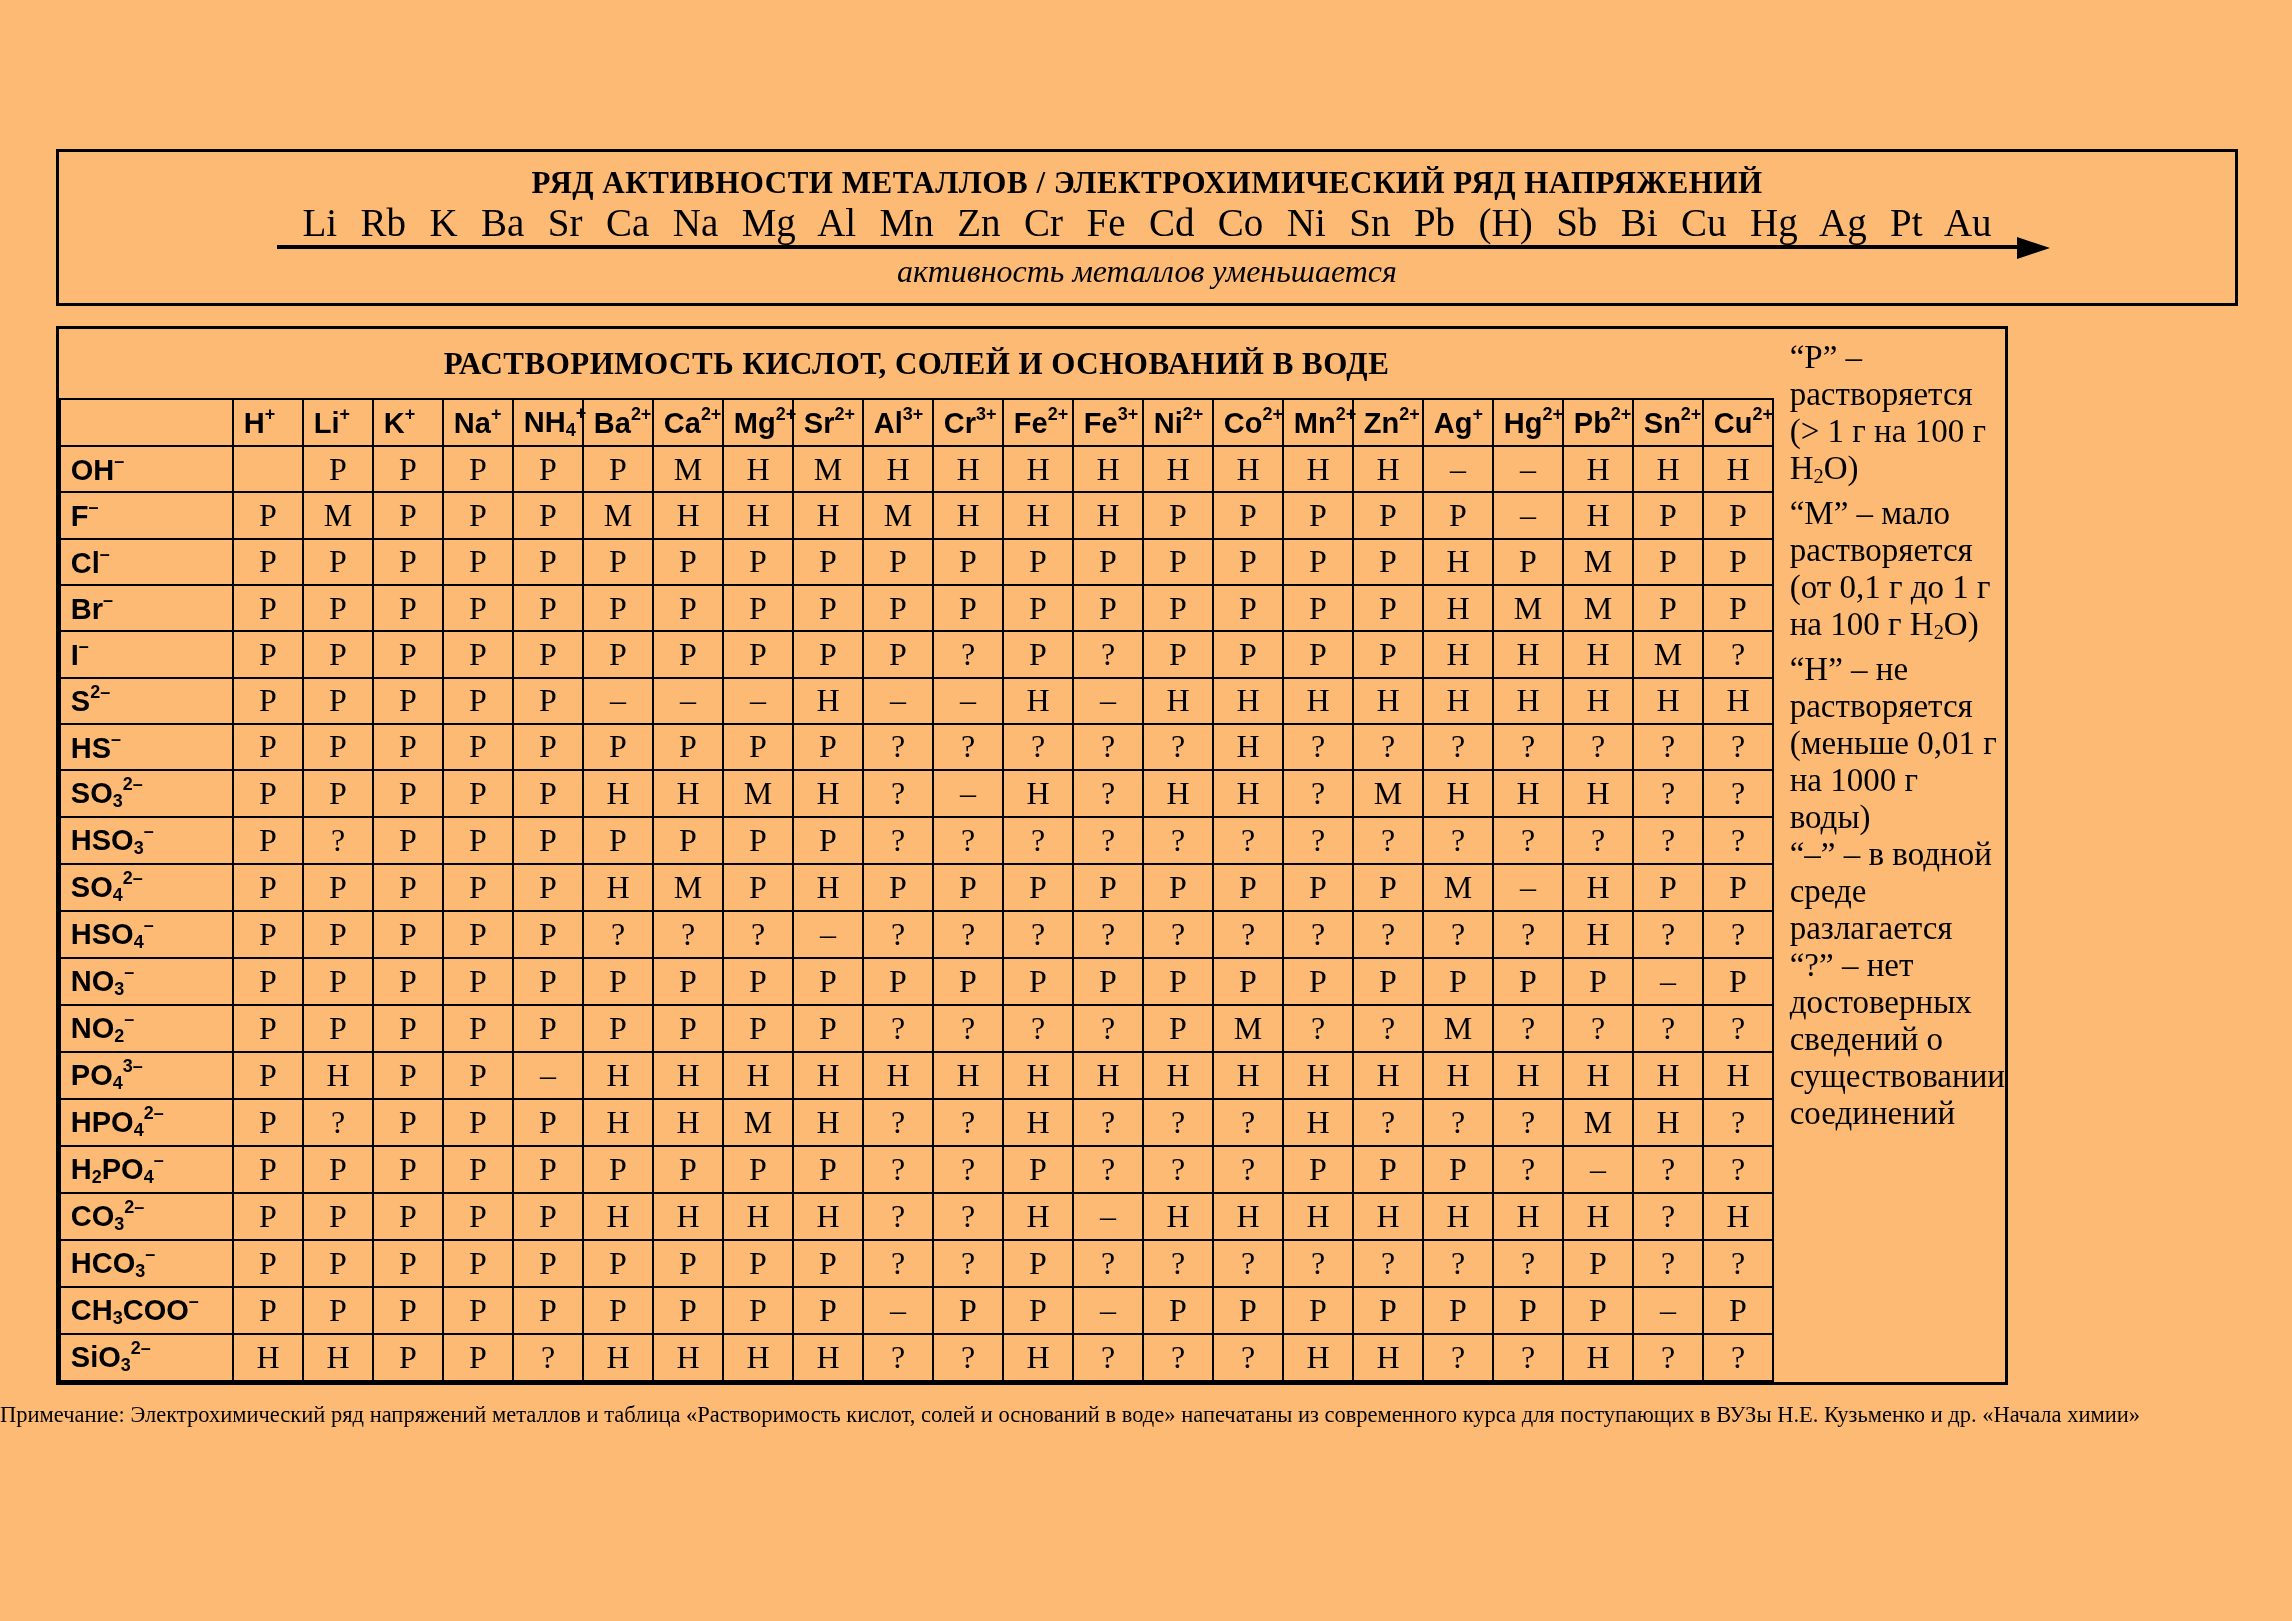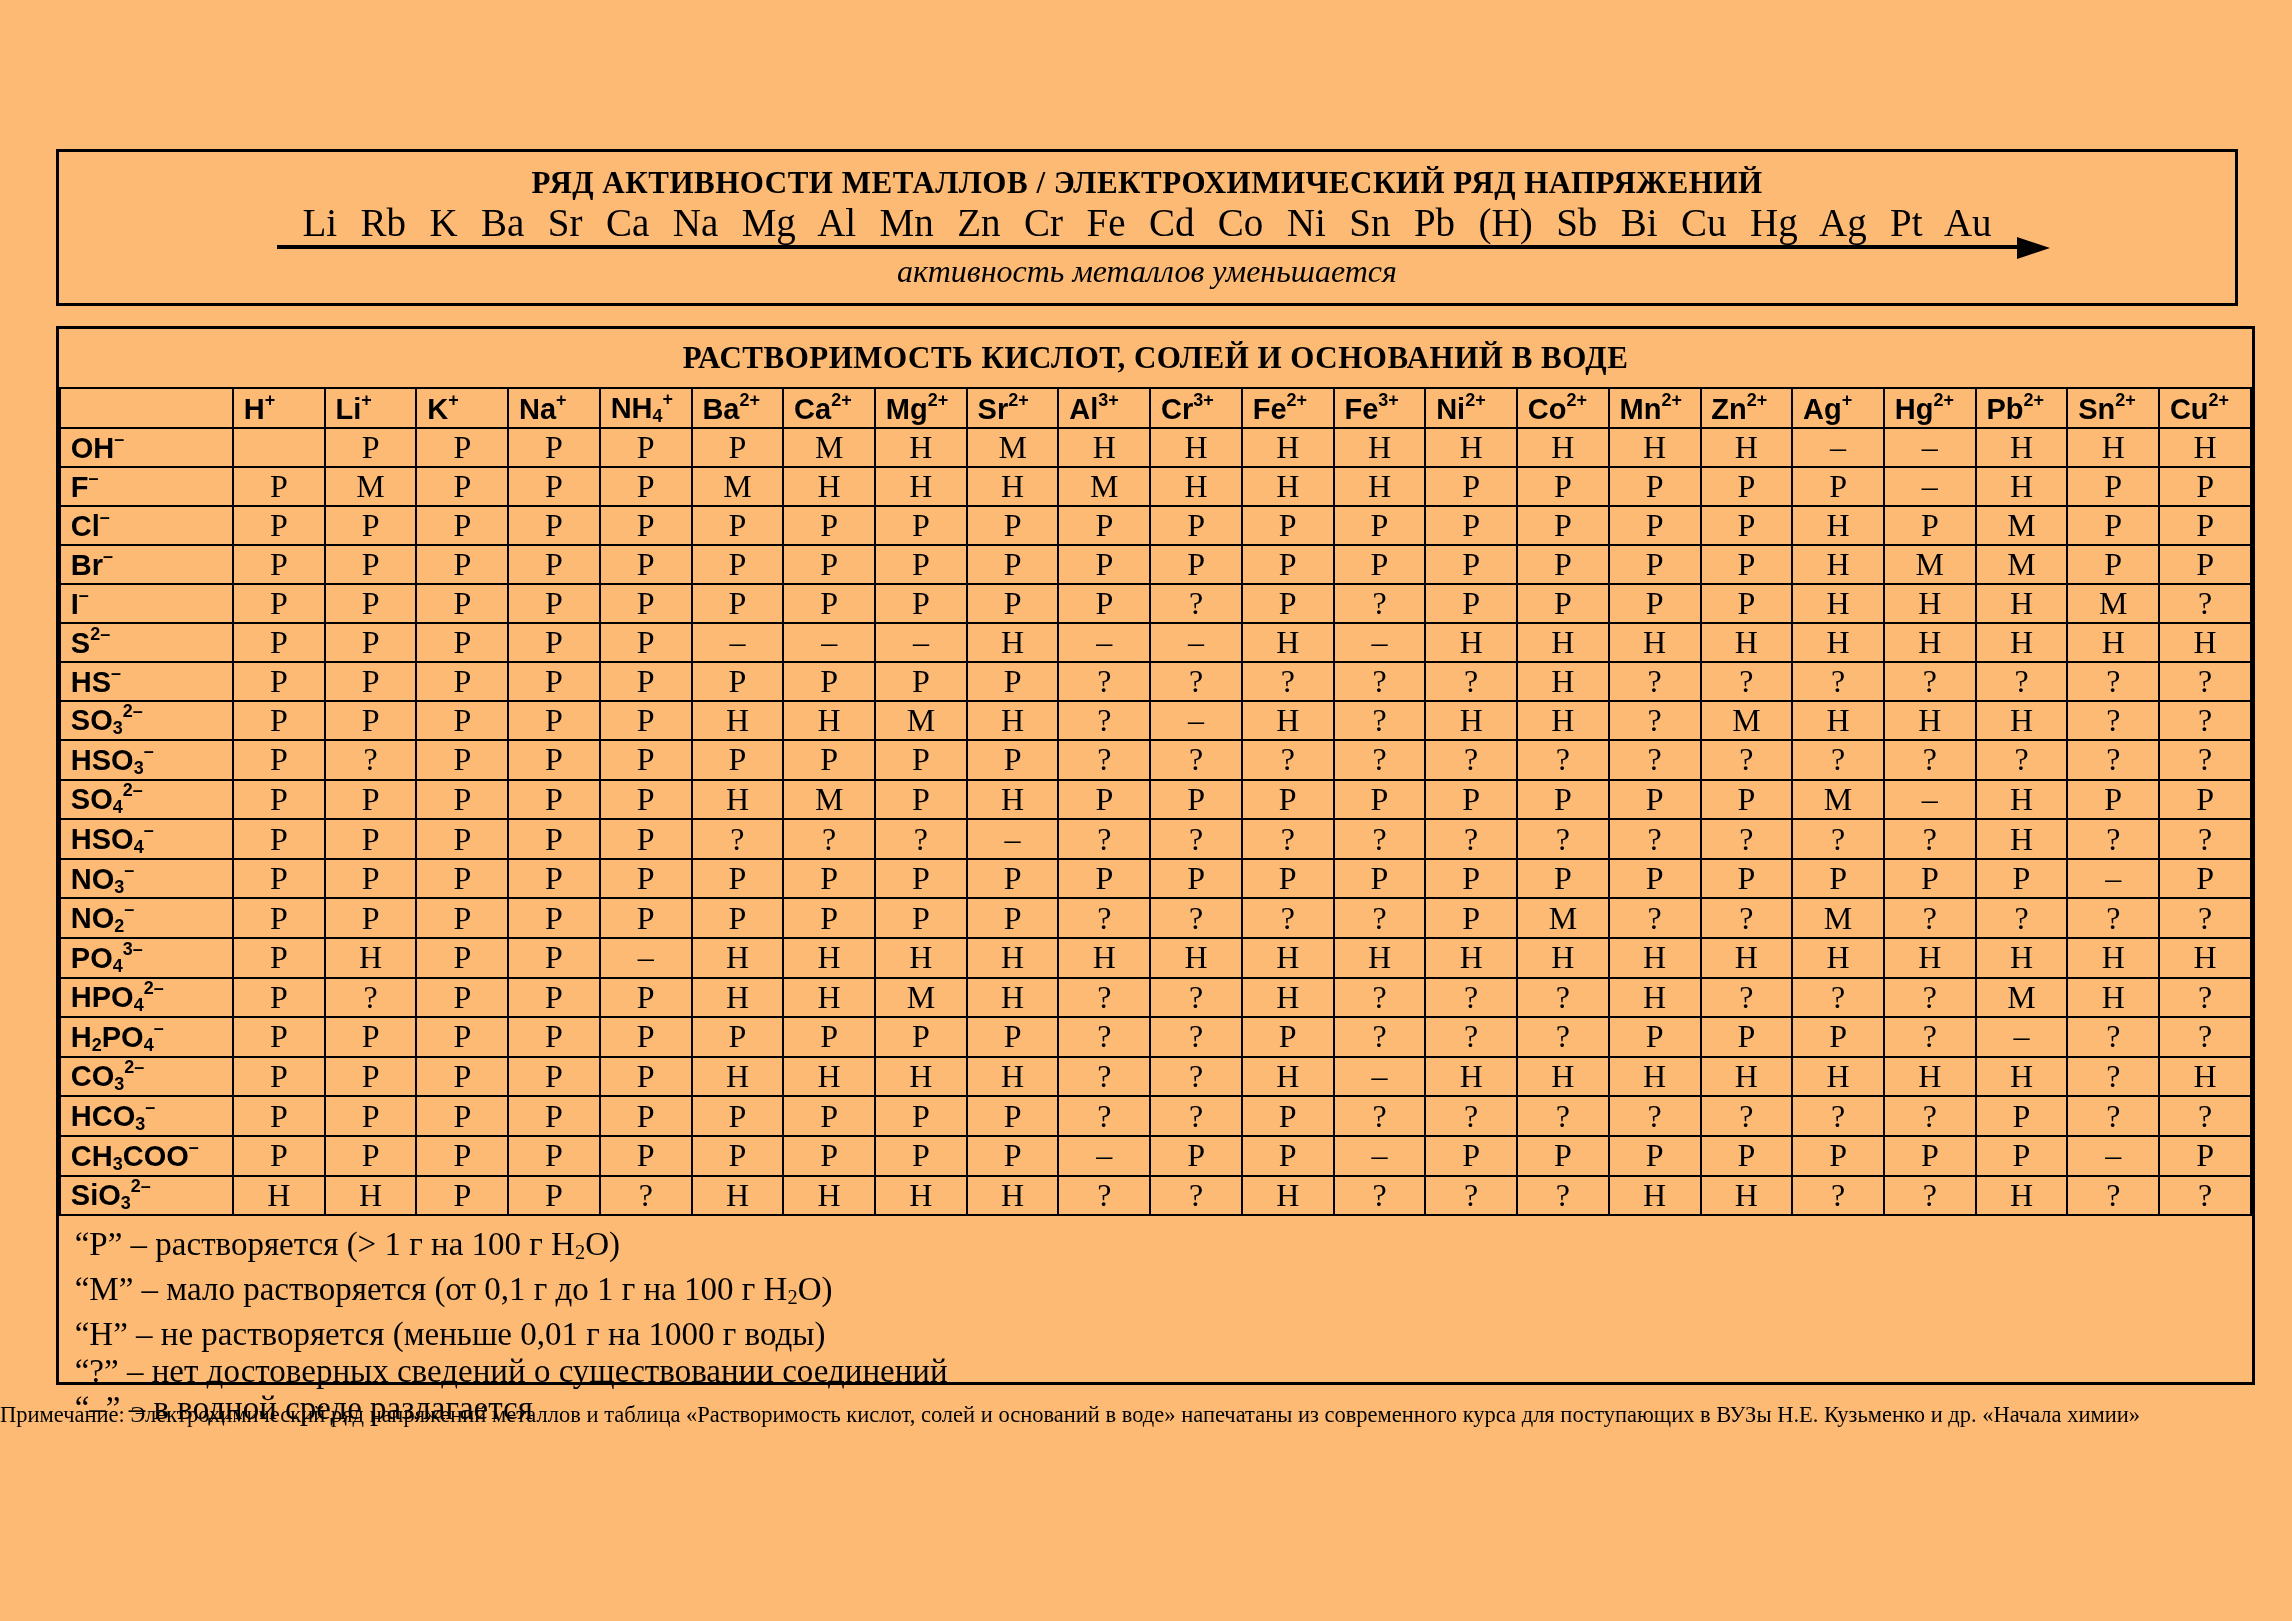--- a/index.html
+++ b/index.html
@@ -29,23 +29,23 @@
     font-size:39px;word-spacing:13.7px;line-height:1.05;
   }
   .series-arrow{
     position:absolute;right:-33px;bottom:-13.7px;width:0;height:0;
     border-left:33px solid #000;border-top:11.8px solid transparent;border-bottom:11.8px solid transparent;
   }
   .activity-caption{font-size:32px;margin-top:2px;font-style:italic;}
 
   
   .solubility-panel{
-    position:absolute;left:56px;top:326px;width:2199px;height:1059px;
+    position:absolute;left:56px;top:326px;width:1952px;height:1059px;
     border:3.9px solid #000;box-sizing:border-box;
-    display:flex;flex-direction:column;
+    display:flex;flex-direction:row;
   }
   table.sol{
     border-collapse:collapse;table-layout:fixed;width:100%;
   }
   table.sol col.lbl{width:173px;}
   .sol .title-row td{
     border-bottom:2.9px solid #000;height:59px;text-align:center;
     font-weight:bold;font-size:31px;letter-spacing:0.5px;
     font-family:"Liberation Serif", serif;
   }
@@ -622,22 +622,22 @@
             <td>Н</td>
             <td>?</td>
             <td>?</td>
           </tr>
         </tbody>
     </table>
     <div class="legend" id="legend">
         <div class="legend-item"><span class="fml">“Р” – растворяется (&gt; 1 г на 100 г H<sub>2</sub>O)</span></div>
         <div class="legend-item"><span class="fml">“М” – мало растворяется (от 0,1 г до 1 г на 100 г H<sub>2</sub>O)</span></div>
         <div class="legend-item"><span class="fml">“Н” – не растворяется (меньше 0,01 г на 1000 г воды)</span></div>
+        <div class="legend-item"><span class="fml">“–” – в водной среде разлагается</span></div>
         <div class="legend-item"><span class="fml">“?” – нет достоверных сведений о существовании соединений</span></div>
-        <div class="legend-item"><span class="fml">“–” – в водной среде разлагается</span></div>
       </div>
   </div>
 
   <div class="footnote">
     <div>Примечание: Электрохимический ряд напряжений металлов и таблица «Растворимость кислот, солей и оснований в воде» напечатаны из современного курса для поступающих в ВУЗы Н.Е. Кузьменко и др. «Начала химии»</div>
   </div>
 
 </div>
 
 

